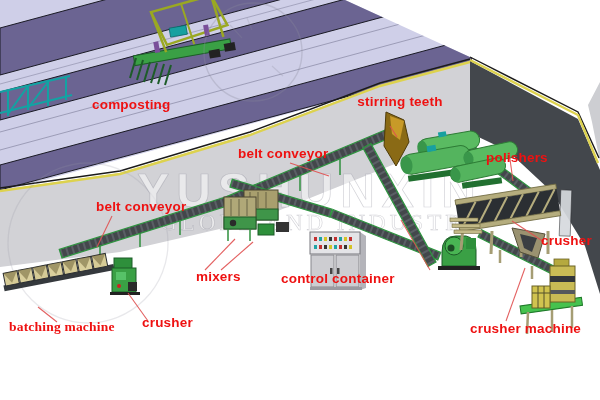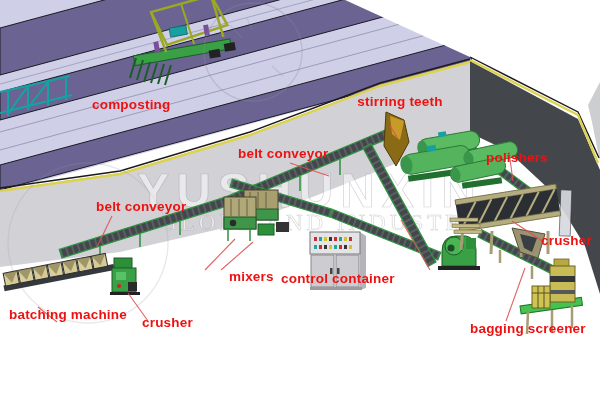--- a/index.html
+++ b/index.html
@@ -328,20 +328,20 @@
 
 <div class="lbl" style="left:92px;top:98px;">composting</div>
 
 <div class="lbl center" style="left:350px;top:95px;width:100px;">
   <div>stirring teeth</div>
 </div>
 
 <div class="lbl" style="left:486px;top:135px;margin-top:16px;">polishers</div>
 <div class="lbl" style="left:238px;top:147px;">belt conveyor</div>
 <div class="lbl" style="left:96px;top:200px;">belt conveyor</div>
-<div class="lbl" style="left:196px;top:270px;margin-left:33px;">mixers</div>
+<div class="lbl" style="left:196px;top:270px;">mixers</div>
 <div class="lbl" style="left:281px;top:272px;">control container</div>
 <div class="lbl" style="left:541px;top:234px;">crusher</div>
-<div class="lbl" style="left:9px;top:308px;">batching machine</div>
+<div class="lbl" style="left:9px;top:320px;font-family:Liberation Serif, serif;">batching machine</div>
 <div class="lbl" style="left:142px;top:316px;">crusher</div>
-<div class="lbl" style="left:470px;top:322px;">bagging screener</div>
+<div class="lbl" style="left:470px;top:322px;">crusher machine</div>
 
 </div>
 
 </body></html>

